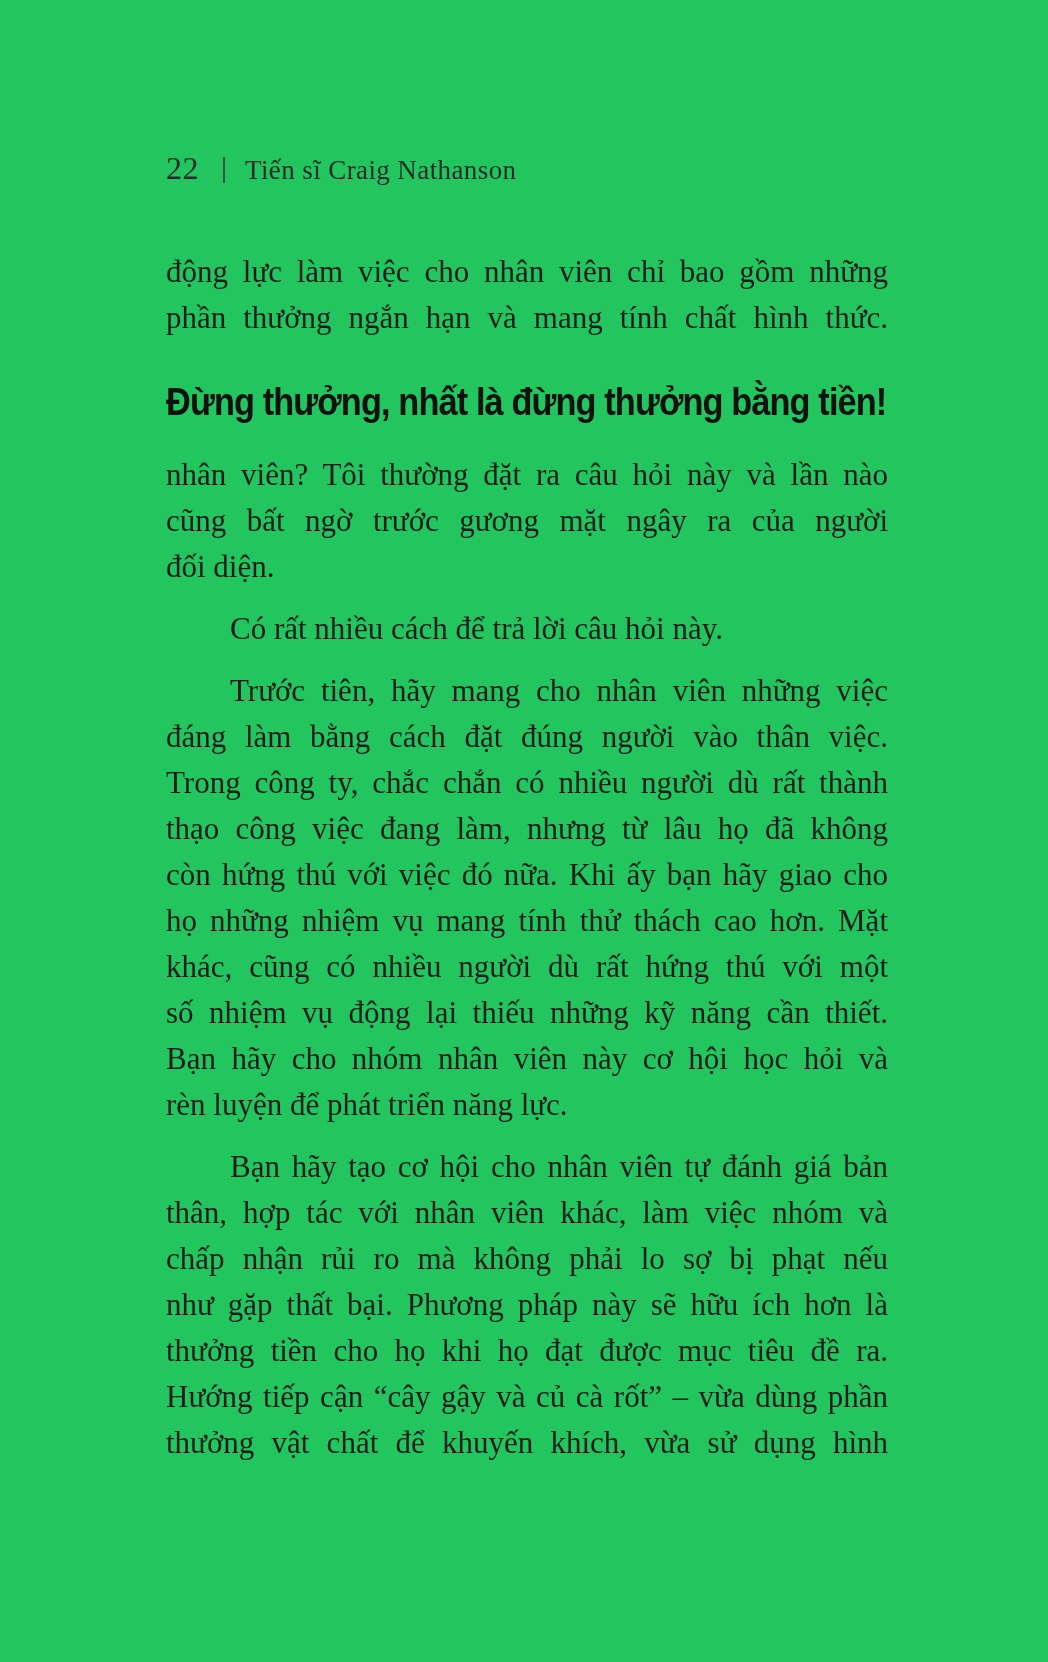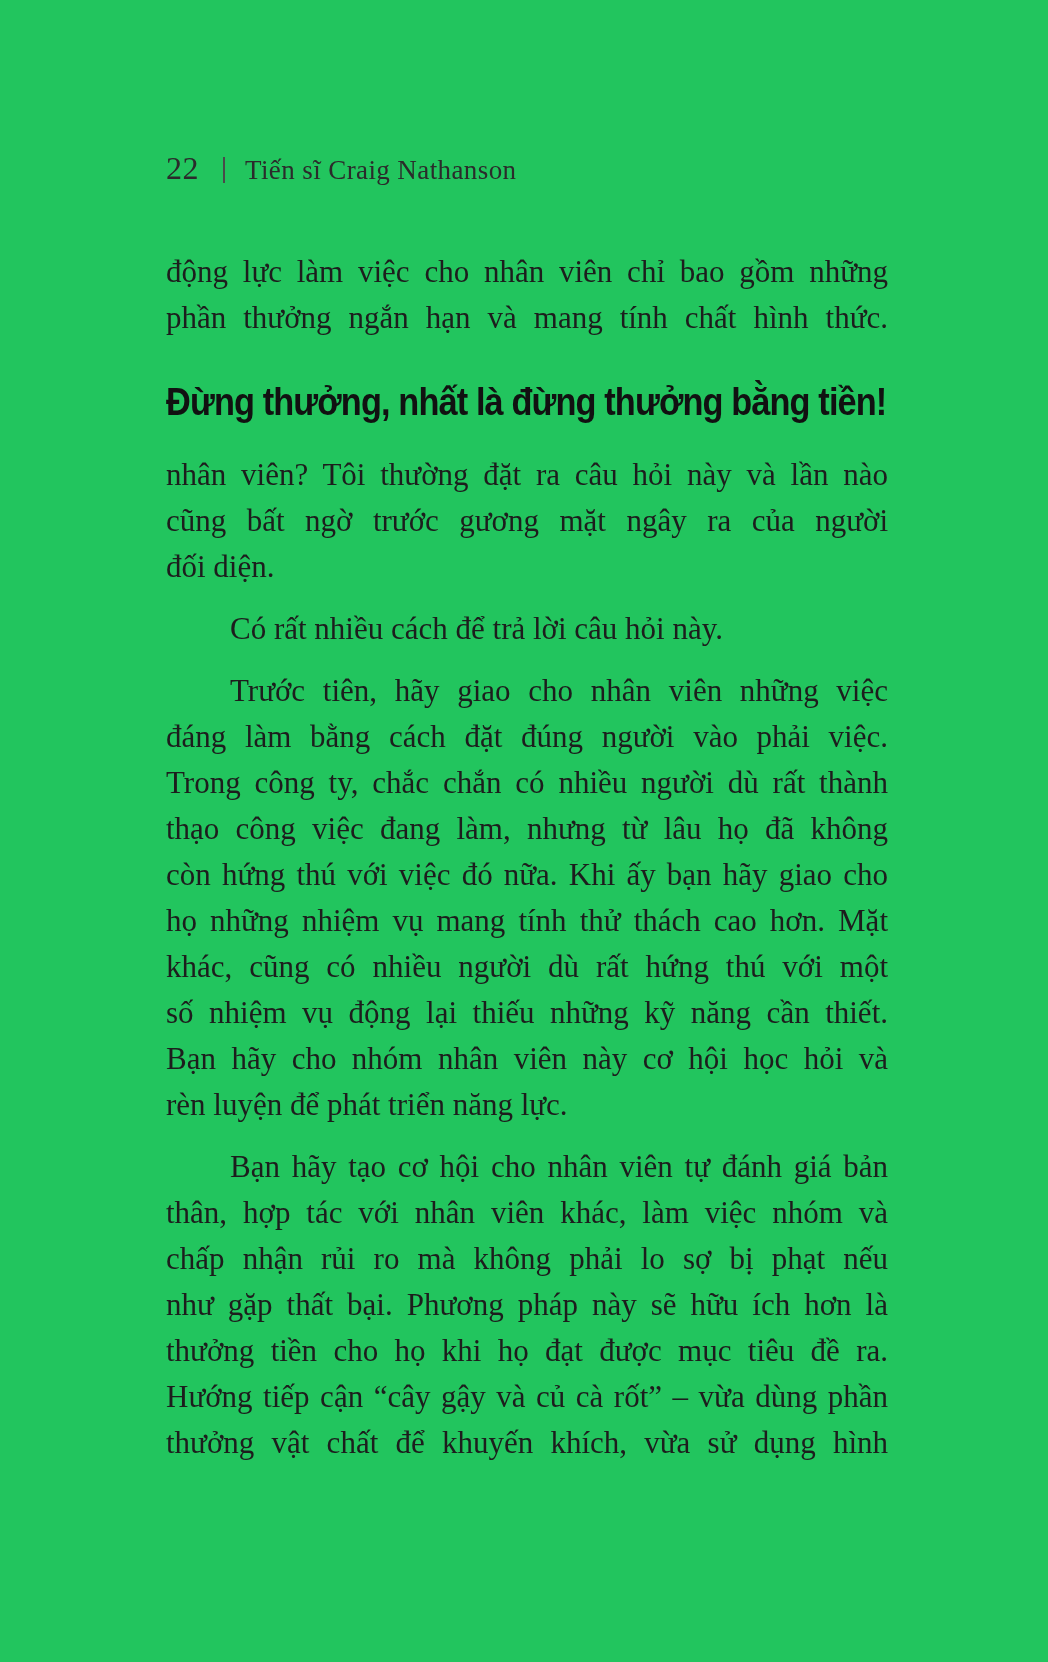--- a/index.html
+++ b/index.html
@@ -105,22 +105,22 @@
       <div class="section-heading">Đừng thưởng, nhất là đừng thưởng bằng tiền!</div>
       <div class="para">
         <div class="line">nhân viên? Tôi thường đặt ra câu hỏi này và lần nào</div>
         <div class="line">cũng bất ngờ trước gương mặt ngây ra của người</div>
         <div class="line no-stretch">đối diện.</div>
       </div>
       <div class="para">
         <div class="line indent no-stretch">Có rất nhiều cách để trả lời câu hỏi này.</div>
       </div>
       <div class="para">
-        <div class="line indent">Trước tiên, hãy giao cho nhân viên những việc</div>
-        <div class="line">đáng làm bằng cách đặt đúng người vào phải việc.</div>
+        <div class="line indent">Trước tiên, hãy mang cho nhân viên những việc</div>
+        <div class="line">đáng làm bằng cách đặt đúng người vào thân việc.</div>
         <div class="line">Trong công ty, chắc chắn có nhiều người dù rất thành</div>
         <div class="line">thạo công việc đang làm, nhưng từ lâu họ đã không</div>
         <div class="line">còn hứng thú với việc đó nữa. Khi ấy bạn hãy giao cho</div>
         <div class="line">họ những nhiệm vụ mang tính thử thách cao hơn. Mặt</div>
         <div class="line">khác, cũng có nhiều người dù rất hứng thú với một</div>
         <div class="line">số nhiệm vụ động lại thiếu những kỹ năng cần thiết.</div>
         <div class="line">Bạn hãy cho nhóm nhân viên này cơ hội học hỏi và</div>
         <div class="line no-stretch">rèn luyện để phát triển năng lực.</div>
       </div>
       <div class="para">

